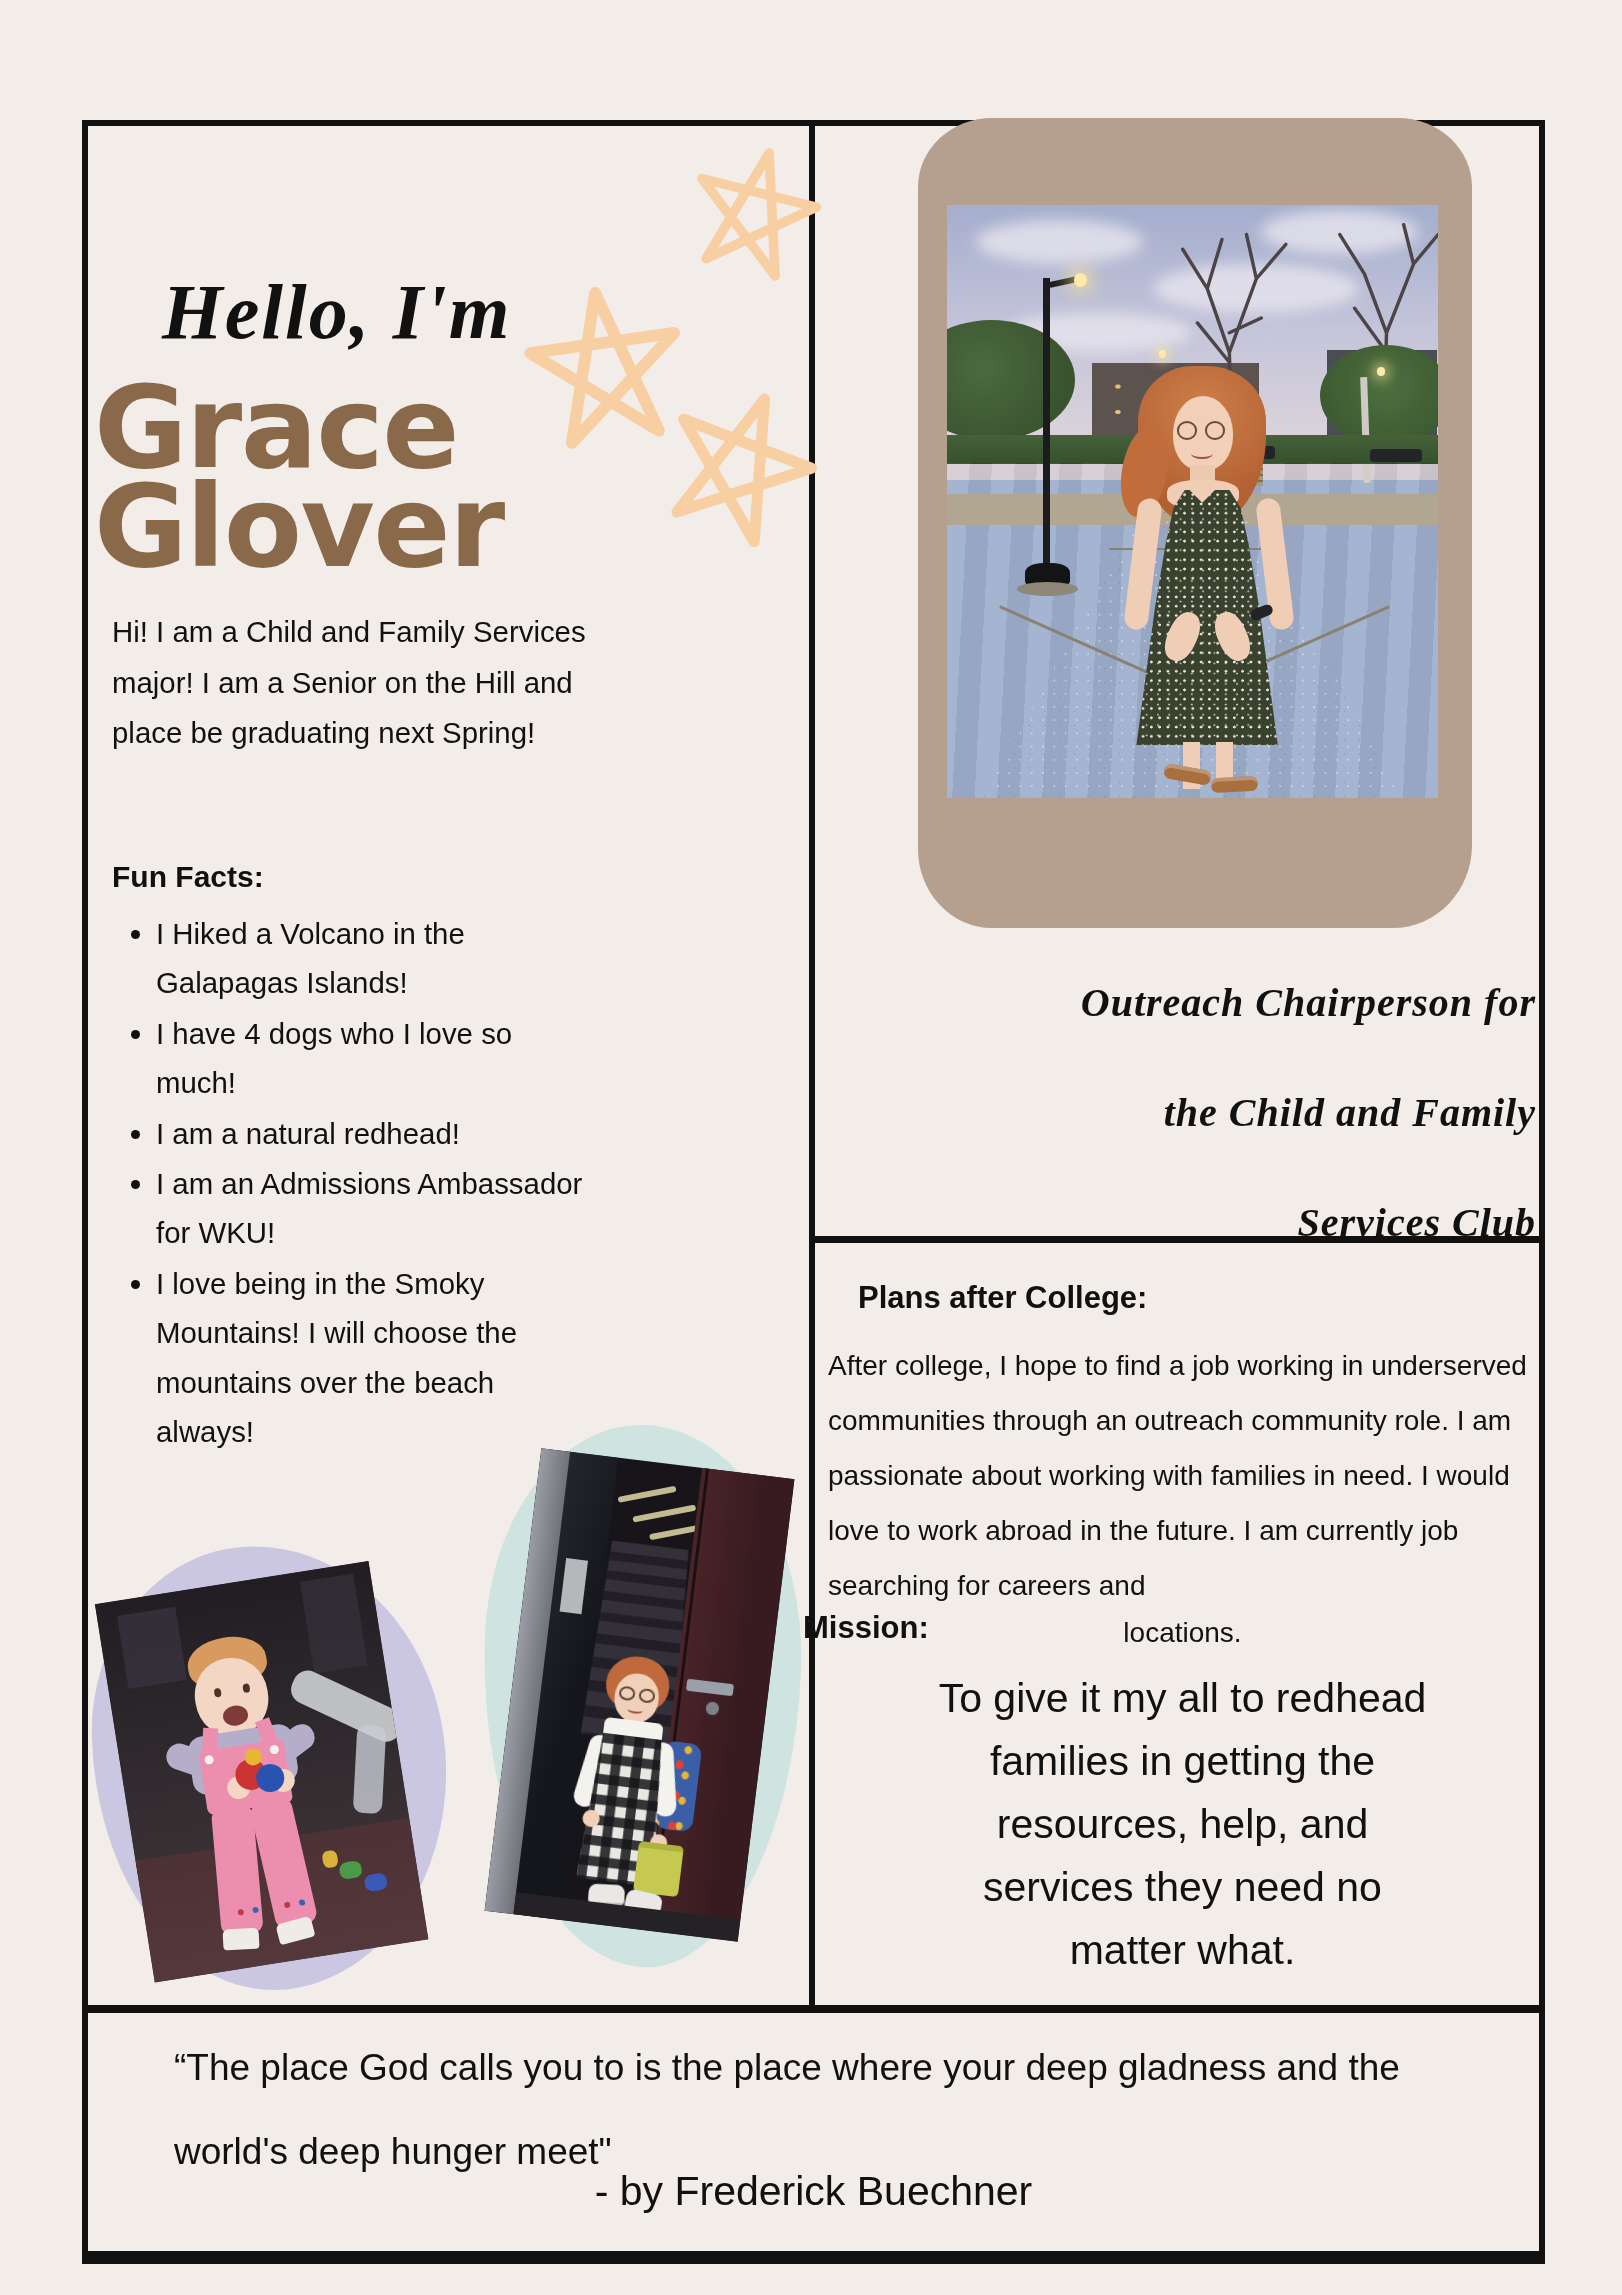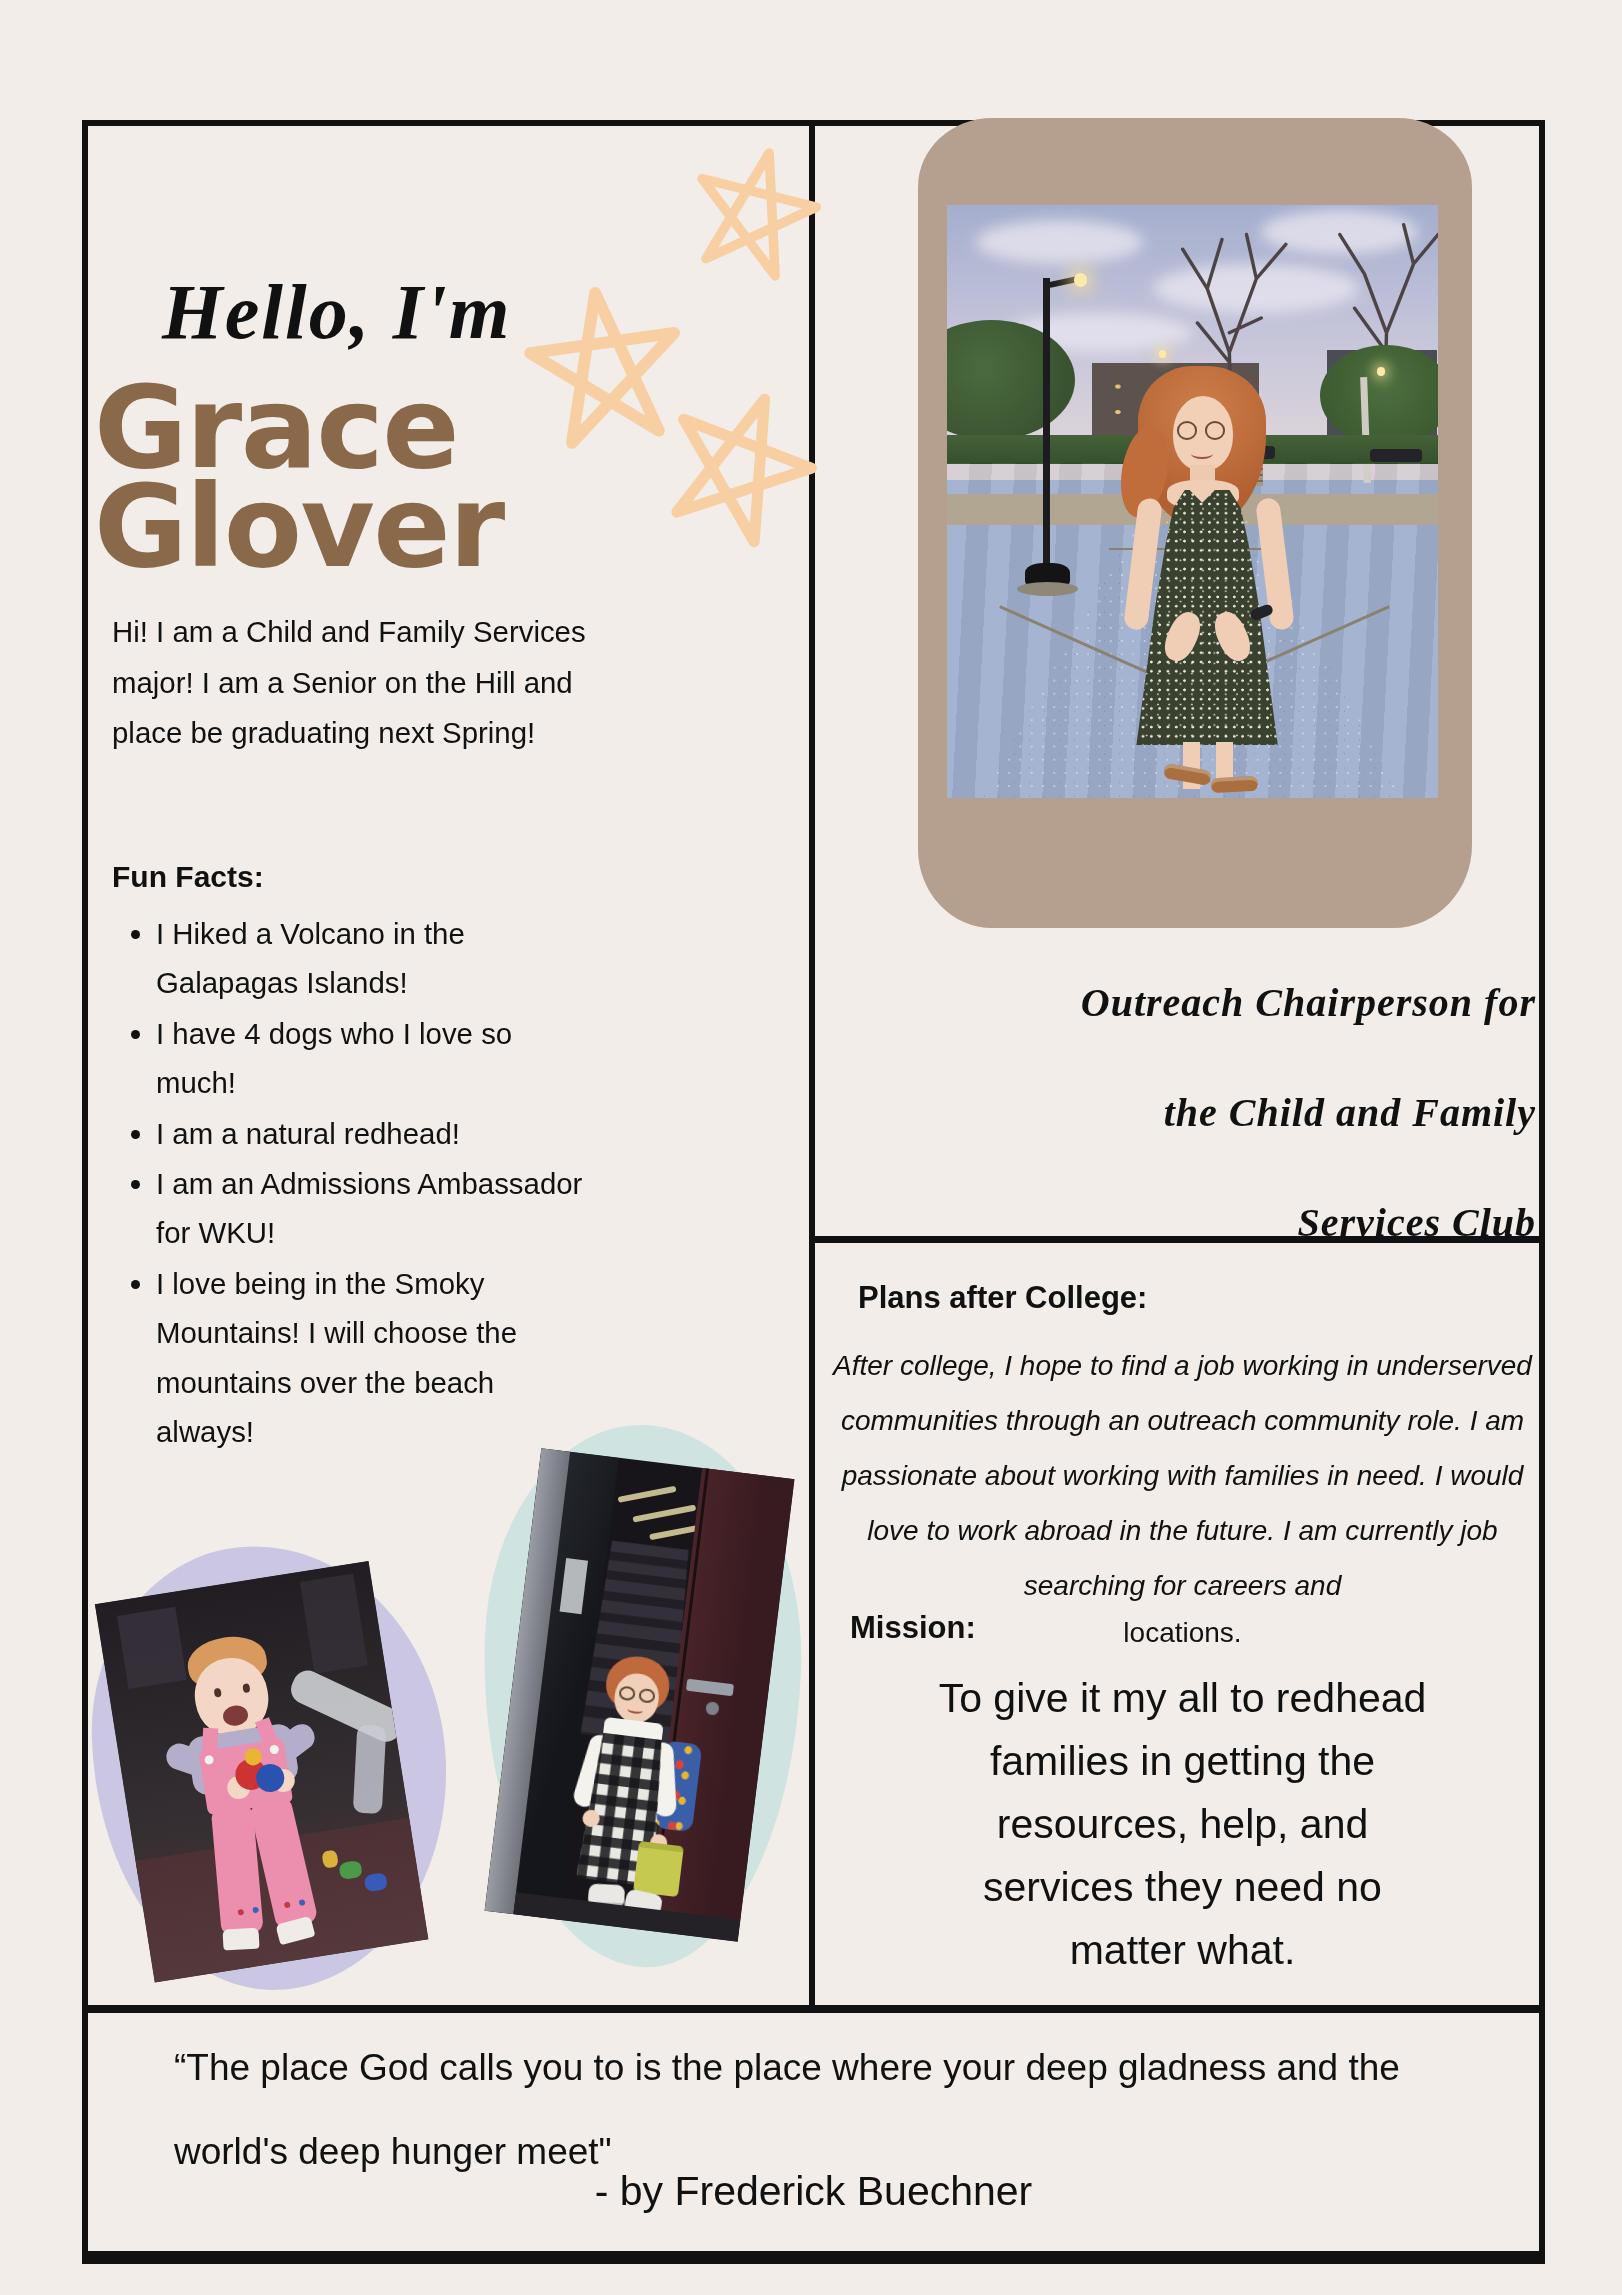--- a/index.html
+++ b/index.html
@@ -154,22 +154,22 @@
   .pk-hand{width:28.5px;height:51px;background:#f0cdb5;border-radius:45%;top:245px;}
   .pk-hand.l{left:74px;transform:rotate(24deg);} .pk-hand.r{left:124px;transform:rotate(-24deg);}
   .pk-watch{left:156px;top:241px;width:22.6px;height:10.8px;background:#232226;border-radius:5.9px;transform:rotate(-22deg);}
   .pk-shin{width:17.7px;height:47px;background:#f0cdb5;top:376px;}
   .pk-shin.l{left:89px;} .pk-shin.r{left:122px;}
   .pk-sandal{width:47px;height:14.7px;background:#a96f3f;border-radius:6.9px;box-shadow:inset 0 3.9px 0 rgba(255,255,255,.25);}
   .pk-sandal.l{left:70px;top:401px;transform:rotate(10deg);} .pk-sandal.r{left:117px;top:411px;transform:rotate(-3deg);}
   #role-caption{left:834px;top:948px;width:702px;text-align:right;font-family:"Liberation Serif",cursive;
      font-style:italic;font-weight:700;font-size:40px;line-height:110px;letter-spacing:1px;}
   #plans-heading{left:858px;top:1280px;font-size:31px;font-weight:700;}
-  #plans-body{left:828px;top:1339px;width:709px;text-align:center;font-size:28px;line-height:1.96;font-style:italic;}
-  #mission-label{left:850px;top:1610px;font-size:31px;font-weight:700;}
+  #plans-body{left:828px;top:1339px;width:709px;font-size:28px;line-height:1.96;}
+  #mission-label{left:803px;top:1610px;font-size:31px;font-weight:700;}
   #plans-last-word{left:828px;top:1617px;width:709px;text-align:center;font-size:28px;}
   #mission-text{left:828px;top:1667px;width:709px;text-align:center;font-size:41px;line-height:63px;}
   
   #quote-text{left:174px;top:2026px;width:1276px;text-align:left;font-size:37px;line-height:84px;}
   #quote-attribution{left:82px;top:2168px;width:1463px;text-align:center;font-size:41px;}
 </style>
 </head>
 <body>
 
 <div class="rule" id="border-top"></div>

